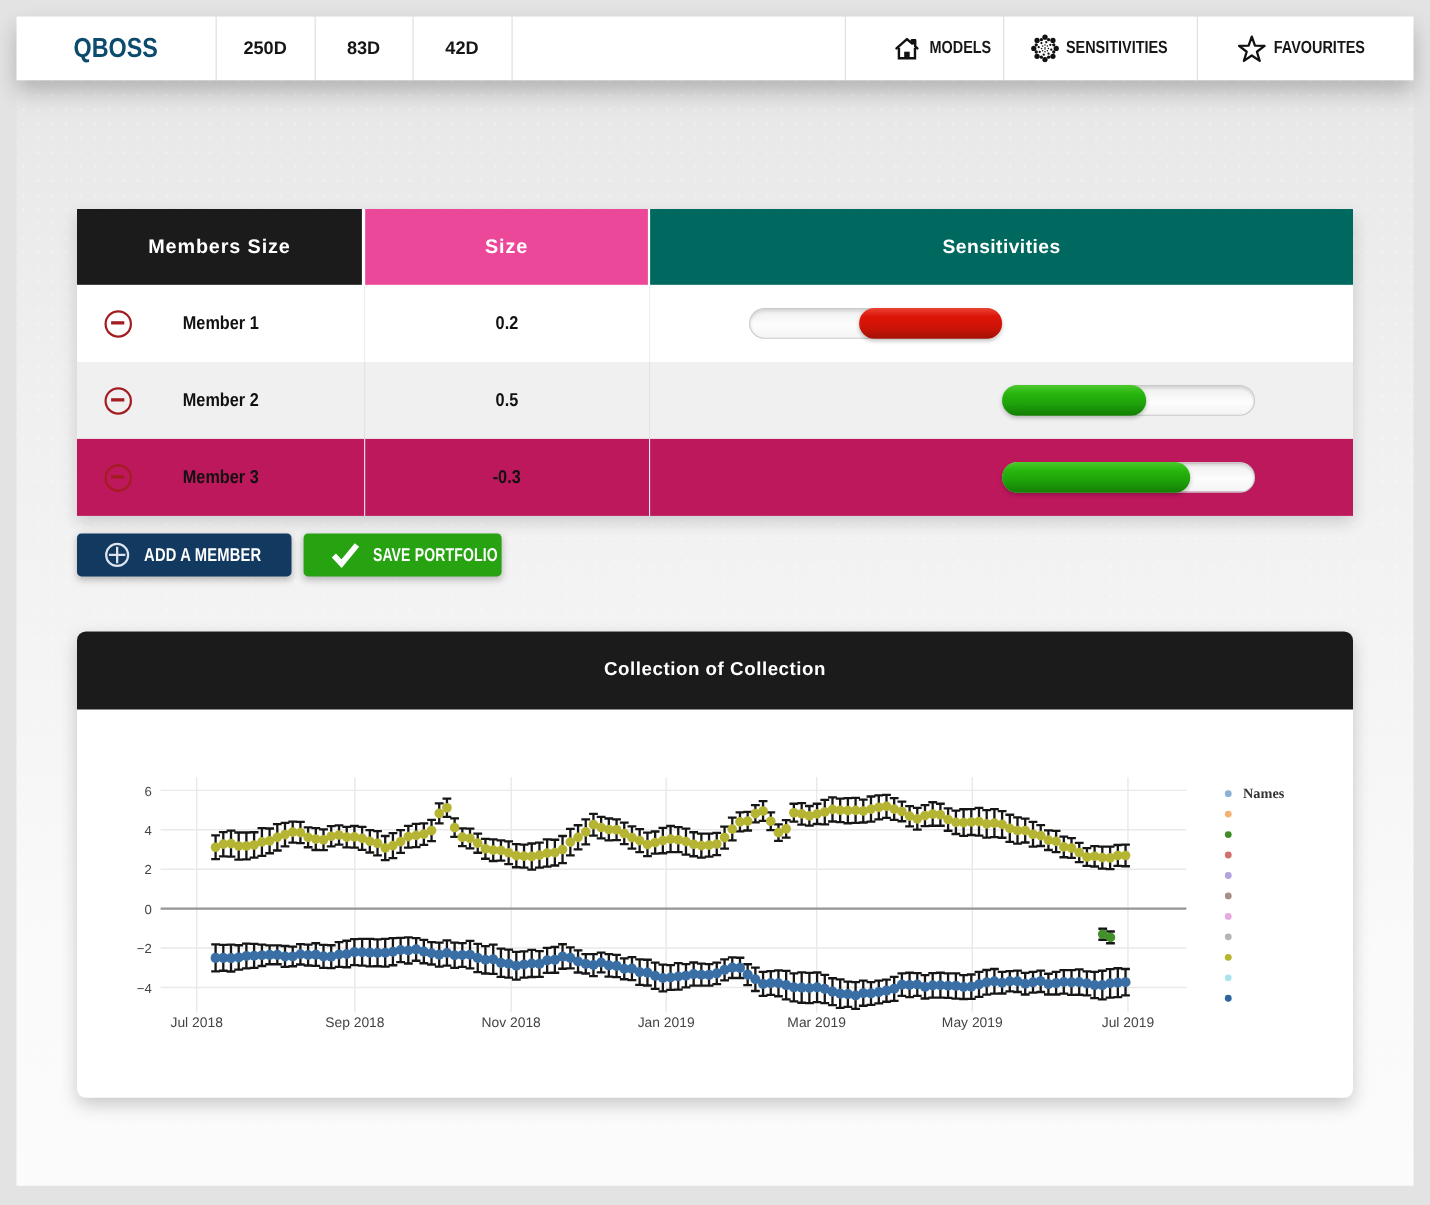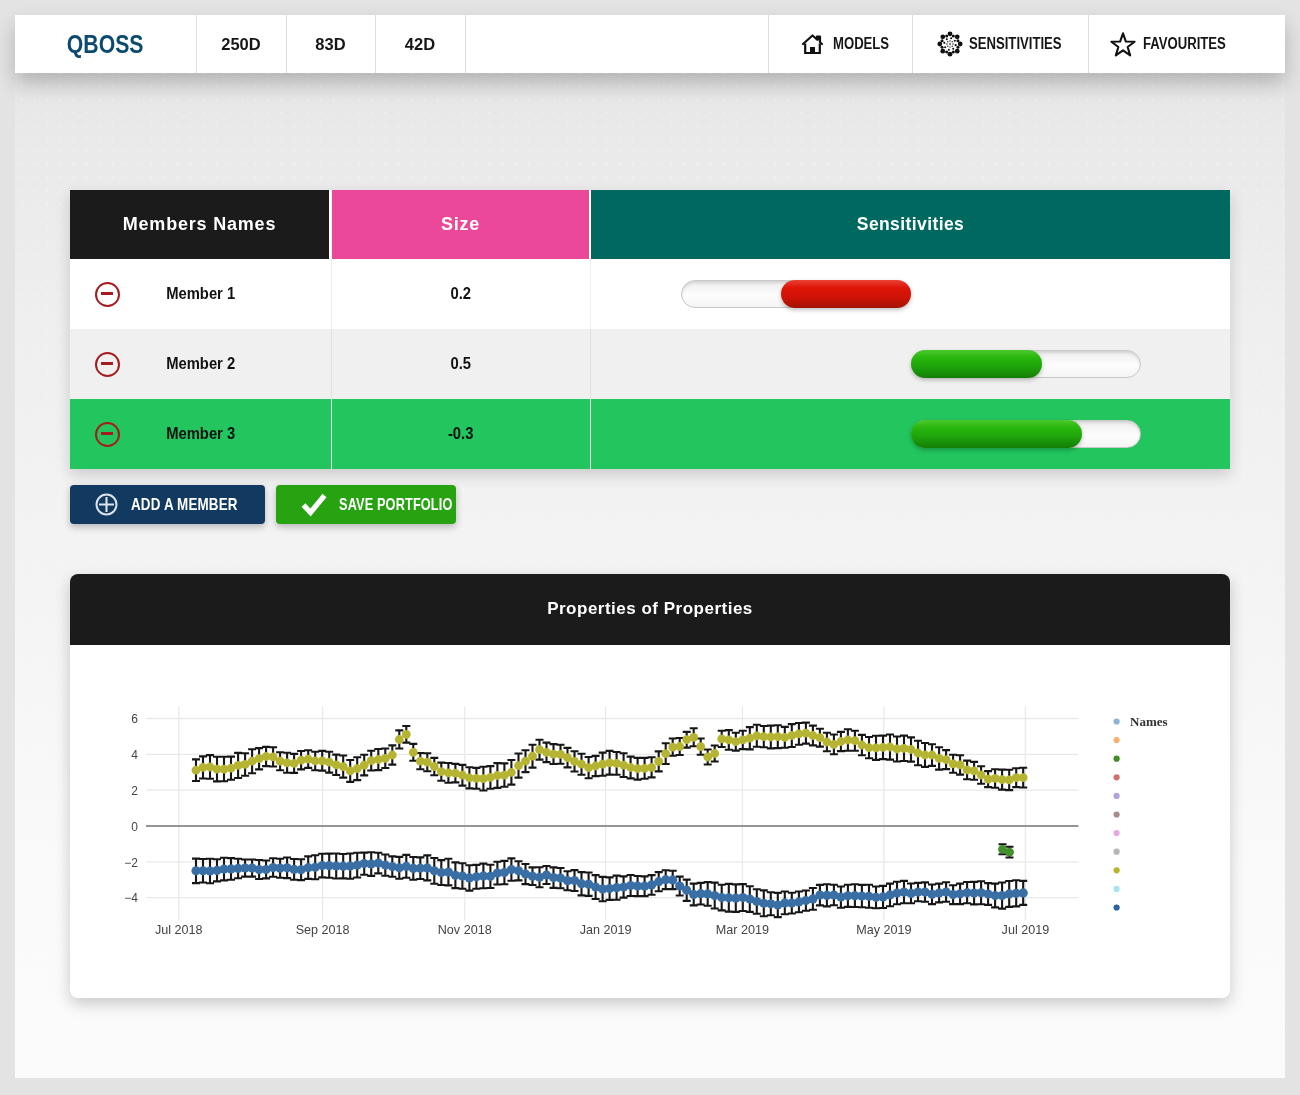--- a/index.html
+++ b/index.html
@@ -81,21 +81,21 @@
     <div class="cell tab" style="left:181px;width:90px;">250D</div>
     <div class="cell tab" style="left:271px;width:89px;">83D</div>
     <div class="cell tab" style="left:360px;width:90px;">42D</div>
     <div class="sep" style="left:181px"></div>
     <div class="sep" style="left:271px"></div>
     <div class="sep" style="left:360px"></div>
     <div class="sep" style="left:450px"></div>
     <div class="sep" style="left:753px"></div>
     <div class="sep" style="left:897px"></div>
     <div class="sep" style="left:1073px"></div>
-    <div class="cell mi" style="left:753px;width:144px;padding-left:32px;">
+    <div class="cell mi" style="left:753px;width:144px;padding-left:44px;">
         <svg width="25" height="24" viewBox="0 0 25 24" style="margin-right:8px">
           <path d="M3 12 L12.5 3.5 L17 7.5 V4.5 H20 V10.2 L22 12" fill="none" stroke="#111" stroke-width="2.2" stroke-linecap="round" stroke-linejoin="round"></path>
           <path d="M5.2 11.5 V21 H19.8 V11.5" fill="none" stroke="#111" stroke-width="2.2"></path>
           <rect x="10" y="15" width="5" height="6" fill="#111"></rect>
           <path d="M16.8 4.5 h3.4 v4 h-3.4 z" fill="#111"></path>
         </svg>
         <span class="t">MODELS</span>
       </div>
     <div class="cell mi" style="left:897px;width:176px;padding-left:25px;">
         <svg width="26" height="26" viewBox="0 0 26 26" style="margin-right:6px">
@@ -128,29 +128,29 @@
           <circle cx="13.00" cy="16.10" r="0.7" fill="#111"></circle>
           <circle cx="10.81" cy="15.19" r="0.7" fill="#111"></circle>
           <circle cx="9.90" cy="13.00" r="0.7" fill="#111"></circle>
           <circle cx="10.81" cy="10.81" r="0.7" fill="#111"></circle>
           <circle cx="13.00" cy="9.90" r="0.7" fill="#111"></circle>
           <circle cx="15.19" cy="10.81" r="0.7" fill="#111"></circle>
           <rect x="12.5" y="11.8" width="1" height="2.4" fill="#111"></rect>
         </svg>
         <span class="t">SENSITIVITIES</span>
       </div>
-    <div class="cell mi" style="left:1073px;width:199px;padding-left:21px;">
+    <div class="cell mi" style="left:1073px;width:199px;padding-left:36px;">
         <svg width="28" height="27" viewBox="0 0 28 27" style="margin-right:6px">
           <path d="M14.00,2.30 L16.88,10.54 L25.60,10.73 L18.66,16.01 L21.17,24.37 L14.00,19.40 L6.83,24.37 L9.34,16.01 L2.40,10.73 L11.12,10.54 Z" fill="none" stroke="#111" stroke-width="2.1" stroke-linejoin="round"></path>
         </svg>
         <span class="t">FAVOURITES</span>
       </div>
   </div>
   <div id="tbl">
-    <div class="hc" style="left:0;width:259px;background:#1b1b1b;">Members Names</div>
+    <div class="hc" style="left:0;width:259px;background:#1b1b1b;">Members Size</div>
     <div class="hc" style="left:262px;width:257px;background:#ec4899;">Size</div>
     <div class="hc" style="left:521px;width:639px;background:#00695f;font-size:17.5px;letter-spacing:0.4px;">Sensitivities</div>
     <div class="row" style="top:69px;background:#fff;">
       <div class="minus"></div>
       <div class="c" style="left:0;width:261px;">
           <span class="cond mname">Member 1</span>
         </div>
       <div class="c" style="left:261px;width:260px;border-left:1px solid #eee;border-right:1px solid #eee;">
           <span class="cond msize">0.2</span>
         </div>
@@ -163,21 +163,21 @@
       <div class="c" style="left:0;width:261px;">
           <span class="cond mname">Member 2</span>
         </div>
       <div class="c" style="left:261px;width:260px;border-left:1px solid #e2e2e2;border-right:1px solid #e2e2e2;">
           <span class="cond msize">0.5</span>
         </div>
       <div class="track" style="left:840.5px;top:21px;">
           <div class="fill green" style="left:-1px;width:131px;"></div>
         </div>
     </div>
-    <div class="row" style="top:209px;background:#22c55e;">
+    <div class="row" style="top:209px;background:#be185d;">
       <div class="minus"></div>
       <div class="c" style="left:0;width:261px;">
           <span class="cond mname">Member 3</span>
         </div>
       <div class="c" style="left:261px;width:260px;border-left:1px solid #eee;border-right:1px solid #eee;">
           <span class="cond msize">-0.3</span>
         </div>
       <div class="track" style="left:840.5px;top:21px;">
           <div class="fill green" style="left:-1px;width:171px;"></div>
         </div>
@@ -190,21 +190,21 @@
       </svg>
       <span class="cond" style="letter-spacing:0.2px;transform:scaleX(0.788);">ADD A MEMBER</span>
     </div>
   <div class="btn" id="savebtn">
       <svg width="26" height="25" viewBox="0 0 26 25" style="margin-left:25px;margin-right:12px">
         <path d="M2.5 13 L9.5 20.5 L23.5 3.5" fill="none" stroke="#fff" stroke-width="5.2" stroke-linecap="butt"></path>
       </svg>
       <span class="cond" style="letter-spacing:0.2px;transform:scaleX(0.748);">SAVE PORTFOLIO</span>
     </div>
   <div id="card">
-    <div class="head">Properties of Properties</div>
+    <div class="head">Collection of Collection</div>
     <div id="chart"><svg width="1160" height="354" viewBox="0 0 1160 354">
           <line x1="76" y1="73.5" x2="1008.5" y2="73.5" stroke="#e9e9e9" stroke-width="1.3"></line>
           <line x1="76" y1="109.3" x2="1008.5" y2="109.3" stroke="#e9e9e9" stroke-width="1.3"></line>
           <line x1="76" y1="145.2" x2="1008.5" y2="145.2" stroke="#e9e9e9" stroke-width="1.3"></line>
           <line x1="76" y1="216.8" x2="1008.5" y2="216.8" stroke="#e9e9e9" stroke-width="1.3"></line>
           <line x1="76" y1="252.7" x2="1008.5" y2="252.7" stroke="#e9e9e9" stroke-width="1.3"></line>
           <line x1="108.8" y1="61.5" x2="108.8" y2="275.5" stroke="#e9e9e9" stroke-width="1.3"></line>
           <line x1="252.6" y1="61.5" x2="252.6" y2="275.5" stroke="#e9e9e9" stroke-width="1.3"></line>
           <line x1="394.7" y1="61.5" x2="394.7" y2="275.5" stroke="#e9e9e9" stroke-width="1.3"></line>
           <line x1="535.6" y1="61.5" x2="535.6" y2="275.5" stroke="#e9e9e9" stroke-width="1.3"></line>

